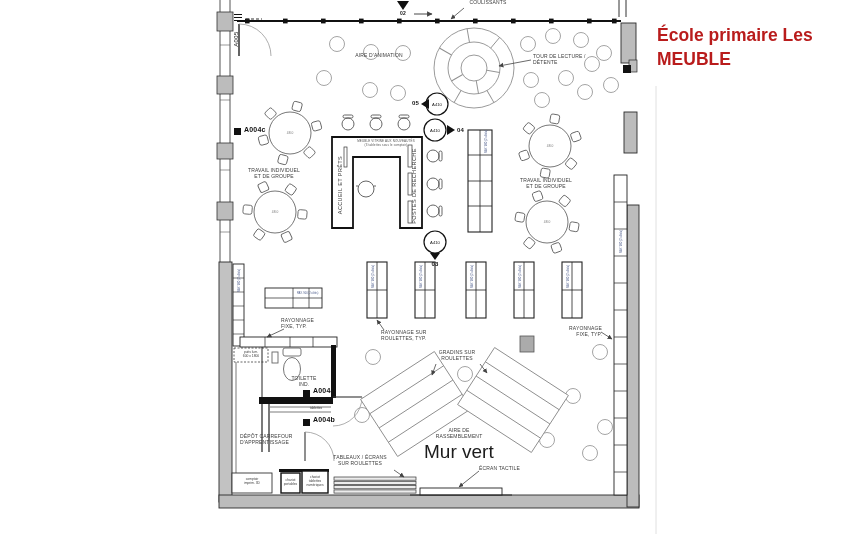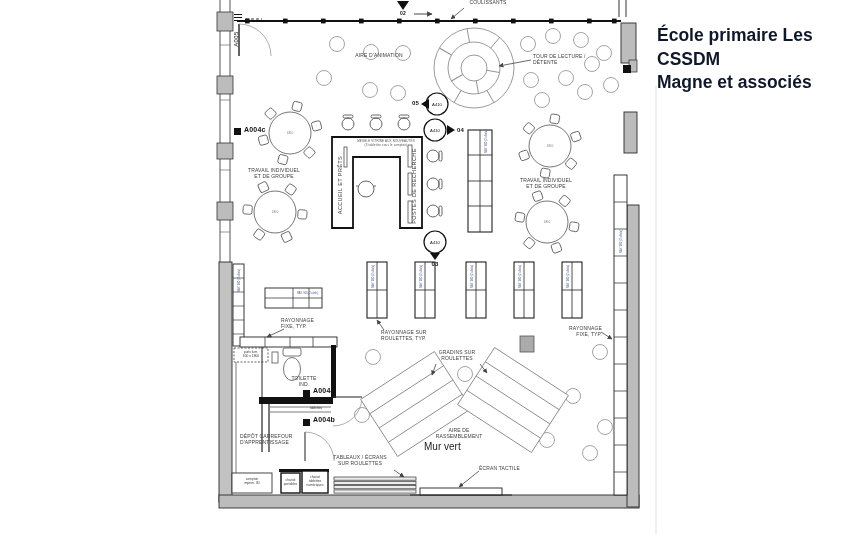--- a/index.html
+++ b/index.html
@@ -8,22 +8,22 @@
   #plan-svg{position:absolute;left:0;top:0;}
   .lbl{position:absolute;font-size:5px;line-height:1.28;letter-spacing:.15px;color:#3c3c3c;
        white-space:pre-line;text-align:center;}
   .lbl.la{text-align:left;} .lbl.ra{text-align:right;}
   .micro{font-size:3.3px;letter-spacing:0;}
   .tiny{font-size:3px;}
   .tag{font-size:7px;font-weight:700;color:#111;letter-spacing:.2px;white-space:nowrap;text-align:left;}
   .num{font-size:6px;font-weight:700;color:#111;}
   .vlabel{position:absolute;font-size:5.5px;letter-spacing:.4px;color:#3c3c3c;white-space:nowrap;
           transform:rotate(-90deg);transform-origin:0 0;text-align:center;}
-  .murvert{position:absolute;font-size:10px;color:#1c1c1c;white-space:nowrap;}
-  .titleblock{position:absolute;left:657px;top:24px;color:#0f172a;}
+  .murvert{position:absolute;font-size:19px;color:#1c1c1c;white-space:nowrap;}
+  .titleblock{position:absolute;left:657px;top:24px;color:#b91c1c;}
   .titleblock div{font-size:17.5px;font-weight:700;line-height:23.5px;white-space:nowrap;}
 </style>
 </head>
 <body>
 
 <div id="canvas">
 
 <svg id="plan-svg" width="862" height="534" viewBox="0 0 862 534">
   <defs>
     <marker id="ah" markerWidth="7" markerHeight="7" refX="5.5" refY="3" orient="auto">
@@ -434,17 +434,16 @@
 <div class="lbl tag la" style="left:244px;top:126px;width:34px;">A004c</div>
 <div class="lbl tag la" style="left:313px;top:387px;width:34px;">A004a</div>
 <div class="lbl tag la" style="left:313px;top:416px;width:34px;">A004b</div>
 
 <div class="lbl num ra" style="left:407px;top:100px;width:12px;">05</div>
 <div class="lbl num la" style="left:457px;top:127px;width:12px;">04</div>
 <div class="lbl num" style="left:429px;top:261px;width:12px;">03</div>
 
 <div class="titleblock">
   <div>École primaire Les</div>
-  <div>CSSDM</div>
-  <div>Magne et associés</div>
+  <div>MEUBLE</div>
 </div>
 
 </div>
 
 </body></html>

